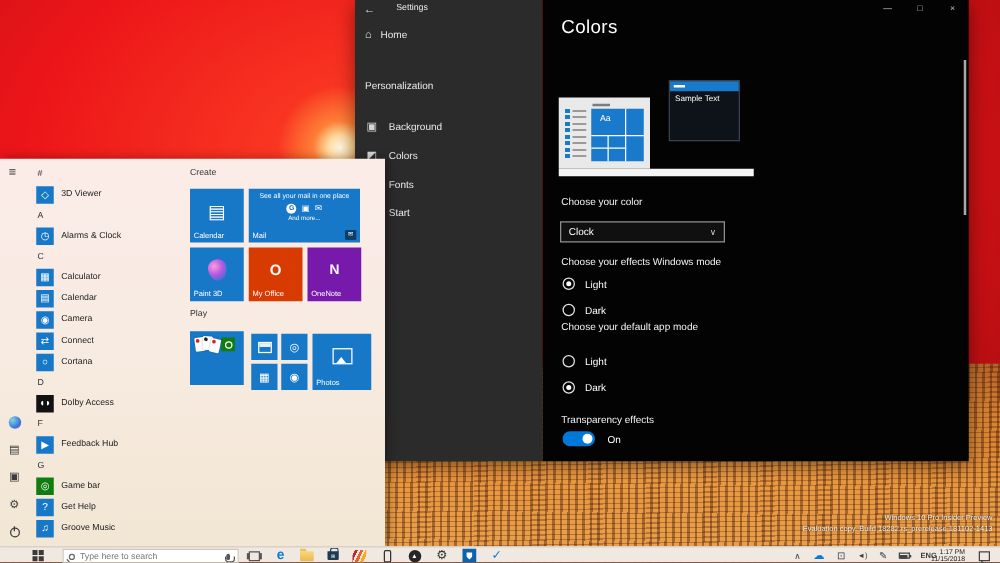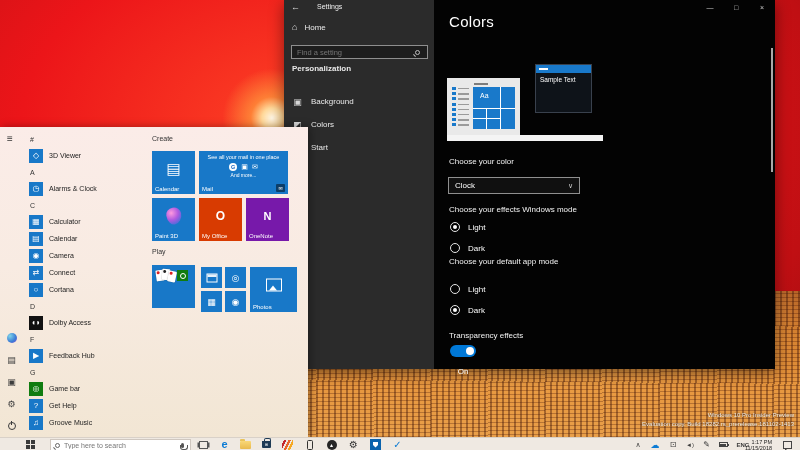--- a/index.html
+++ b/index.html
@@ -29,21 +29,21 @@
   .s-back { position:absolute; left:7px; top:2px; font-size:9px; color:#ddd; }
   .s-title { position:absolute; left:33px; top:3px; font-size:7px; color:#eee; }
   .s-home { position:absolute; left:8px; top:22px; display:flex; gap:7px; align-items:center; font-size:8px; }
   .s-home .g { font-size:9px; }
   .s-search { position:absolute; left:7px; top:45px; width:137px; height:14px; background:#1d1d1d;
     border:1px solid #8e8e8e; display:flex; align-items:center; }
   .s-search input { flex:1; background:transparent; border:0; outline:none; color:#cfcfcf; font-size:7.5px;
     padding-left:5px; font-family:inherit; }
   .mag { width:5px; height:5px; border:1px solid #bbb; border-radius:50%; position:relative; margin-right:7px; flex:0 0 auto; }
   .mag::after { content:""; position:absolute; left:-3px; top:4px; width:3px; height:1px; background:#bbb; transform:rotate(45deg); }
-  .s-section { position:absolute; left:8px; top:64px; font-size:8px; font-weight:bold;text-align:right; }
+  .s-section { position:absolute; left:8px; top:64px; font-size:8px; font-weight:normal;text-align:right; }
   .s-items { position:absolute; left:0; top:90px; width:150px; }
   .s-item { height:23px; display:flex; align-items:center; gap:8px; padding-left:8px; font-size:8px; }
   .s-item .g { width:11px; font-size:9px; text-align:center; color:#d5d5d5; }
   .win-controls { position:absolute; top:0; right:0; display:flex; z-index:4; }
   .wc { width:26px; height:14px; display:flex; align-items:center; justify-content:center; font-size:7px; color:#cfcfcf; }
   .s-scroll { position:absolute; right:2px; top:48px; width:2px; height:124px; background:#a9a9a9; }
 
   .c-title { position:absolute; left:15px; top:13px; font-size:15px; font-weight:300; letter-spacing:.3px; }
   .pv-light { position:absolute; left:13px; top:78px; width:73px; height:57px; background:#e9e9e9; }
   .pv-list-sq { position:absolute; left:5px; top:9px; width:4px; height:41px;
@@ -66,21 +66,21 @@
   .pv-sample { position:absolute; left:4px; top:11px; font-size:6.5px; color:#fff; }
 
   .c-label { position:absolute; left:15px; font-size:8px; color:#f2f2f2; }
   .dropdown { position:absolute; left:14px; top:177px; width:132px; height:17px; background:#101010;
     border:1px solid #8f8f8f; display:flex; align-items:center; font-size:8px; }
   .dropdown .val { flex:1; padding-left:6px; }
   .dropdown .chev { padding-right:6px; font-size:7px; color:#ccc; }
   .radio-row { position:absolute; left:16px; display:flex; align-items:center; gap:8px; font-size:8px; }
   .rad { width:10px; height:10px; border-radius:50%; border:1px solid #e6e6e6; position:relative; flex:0 0 auto; }
   .rad.sel::after { content:""; position:absolute; left:2px; top:2px; width:4px; height:4px; border-radius:50%; background:#fff; }
-  .toggle-row { position:absolute; left:16px; top:345px; display:flex; align-items:center; gap:10px; font-size:8px;flex-direction:column; }
+  .toggle-row { position:absolute; left:16px; top:345px; display:flex; align-items:center; gap:10px; font-size:8px; }
   .toggle { width:26px; height:12px; border-radius:6px; background:#0078d7; position:relative; flex:0 0 auto; }
   .toggle::after { content:""; position:absolute; right:2px; top:2px; width:8px; height:8px; border-radius:50%; background:#fff; }
 
   
   .startmenu { position:absolute; left:0; top:127px; width:308px; height:310px; z-index:5;
     background:linear-gradient(180deg, #fbece8 0%, #f8ebe2 45%, #f2e6d4 100%);
     box-shadow:2px 0 8px rgba(0,0,0,.35); color:#1d1d1d; }
   .rail-menu { position:absolute; left:7px; top:7px; font-size:10px; color:#333; line-height:1; }
   .rail-bottom { position:absolute; left:6px; bottom:6px; display:flex; flex-direction:column; gap:11px; align-items:center; }
   .rail-ic { width:11px; height:11px; display:flex; align-items:center; justify-content:center; font-size:9px; color:#3c3c3c; }
@@ -183,36 +183,36 @@
   </div>
 
   <div class="settings">
     <div class="s-nav">
       <span class="s-back">←</span>
       <span class="s-title">Settings</span>
       <div class="s-home">
         <span class="g">⌂</span>
         <span>Home</span>
       </div>
-      <div class="s-search">
-        <input placeholder="Find a setting" style="">
-        <span class="mag"></span>
-      </div>
       <div class="s-section">Personalization</div>
       <div class="s-items">
         <div class="s-item">
           <span class="g">▣</span>
           <span>Background</span>
         </div>
         <div class="s-item">
           <span class="g">◩</span>
           <span>Colors</span>
         </div>
         <div class="s-item">
           <span class="g">▢</span>
+          <span>Fonts</span>
+        </div>
+        <div class="s-item">
+          <span class="g">▢</span>
           <span>Start</span>
         </div>
       </div>
     </div>
 
     <div class="s-content">
       <div class="c-title">Colors</div>
 
       <div class="pv-light">
         <span class="pv-list-sq"></span>

